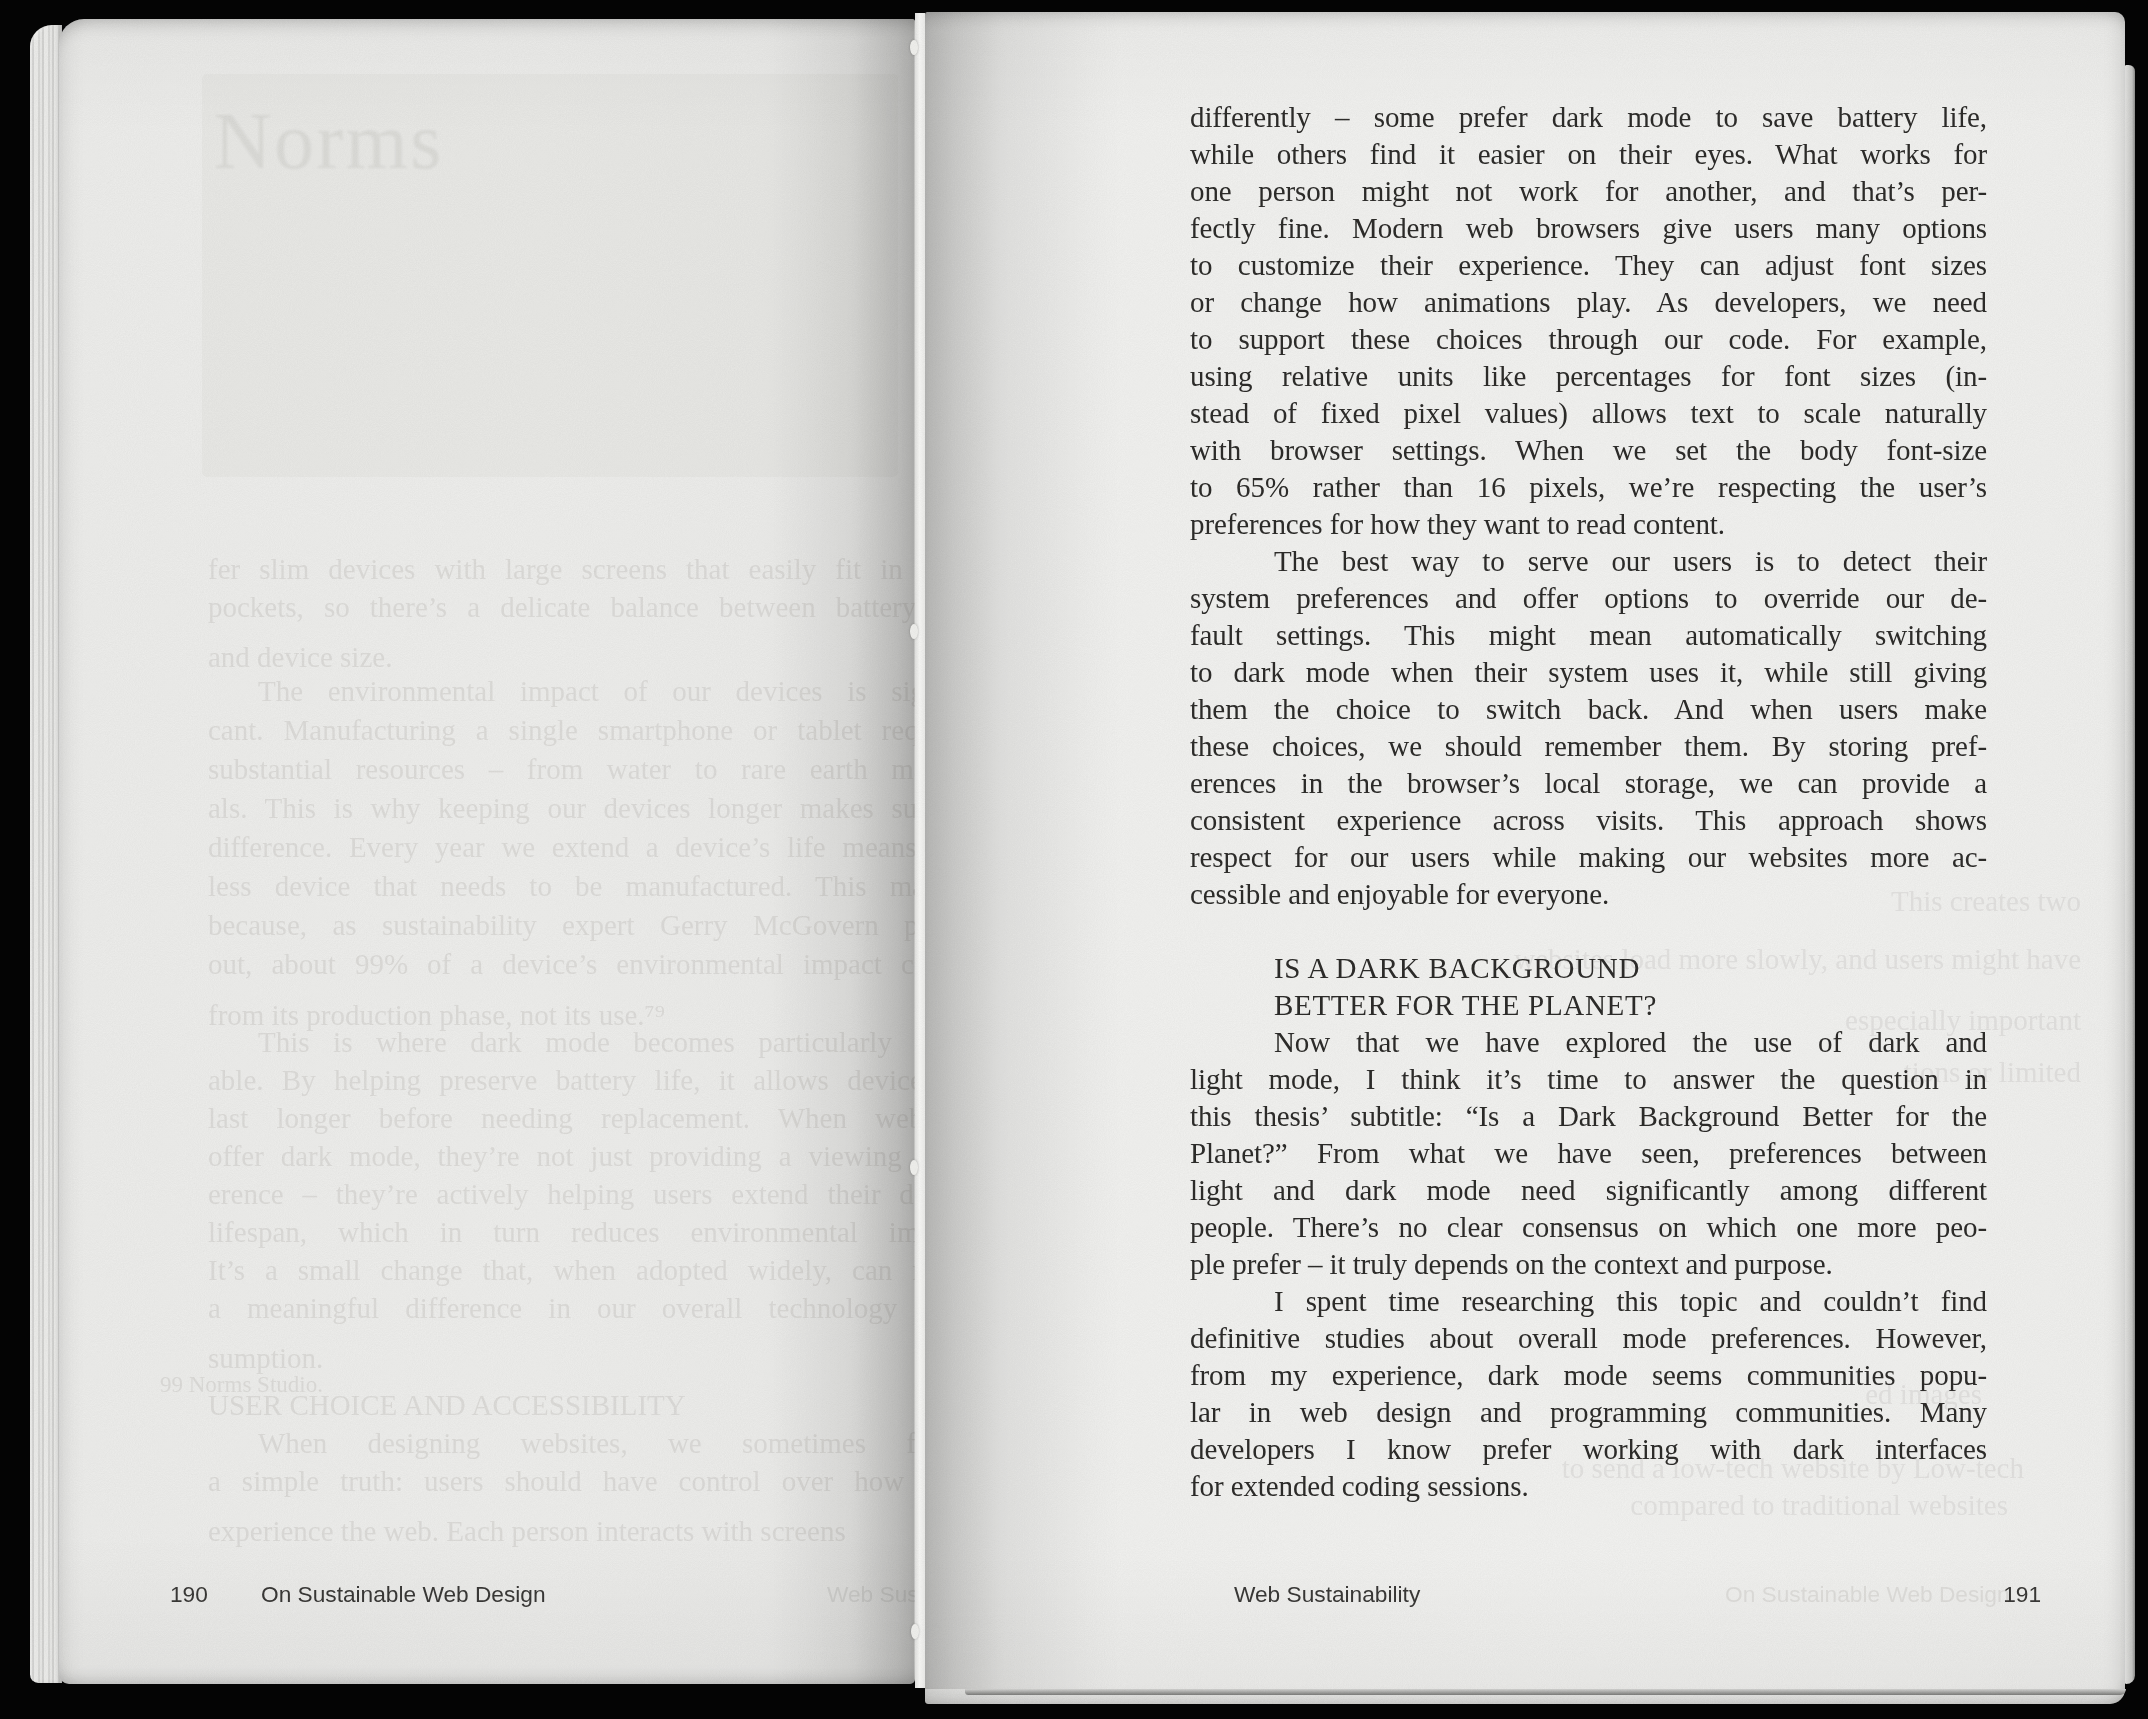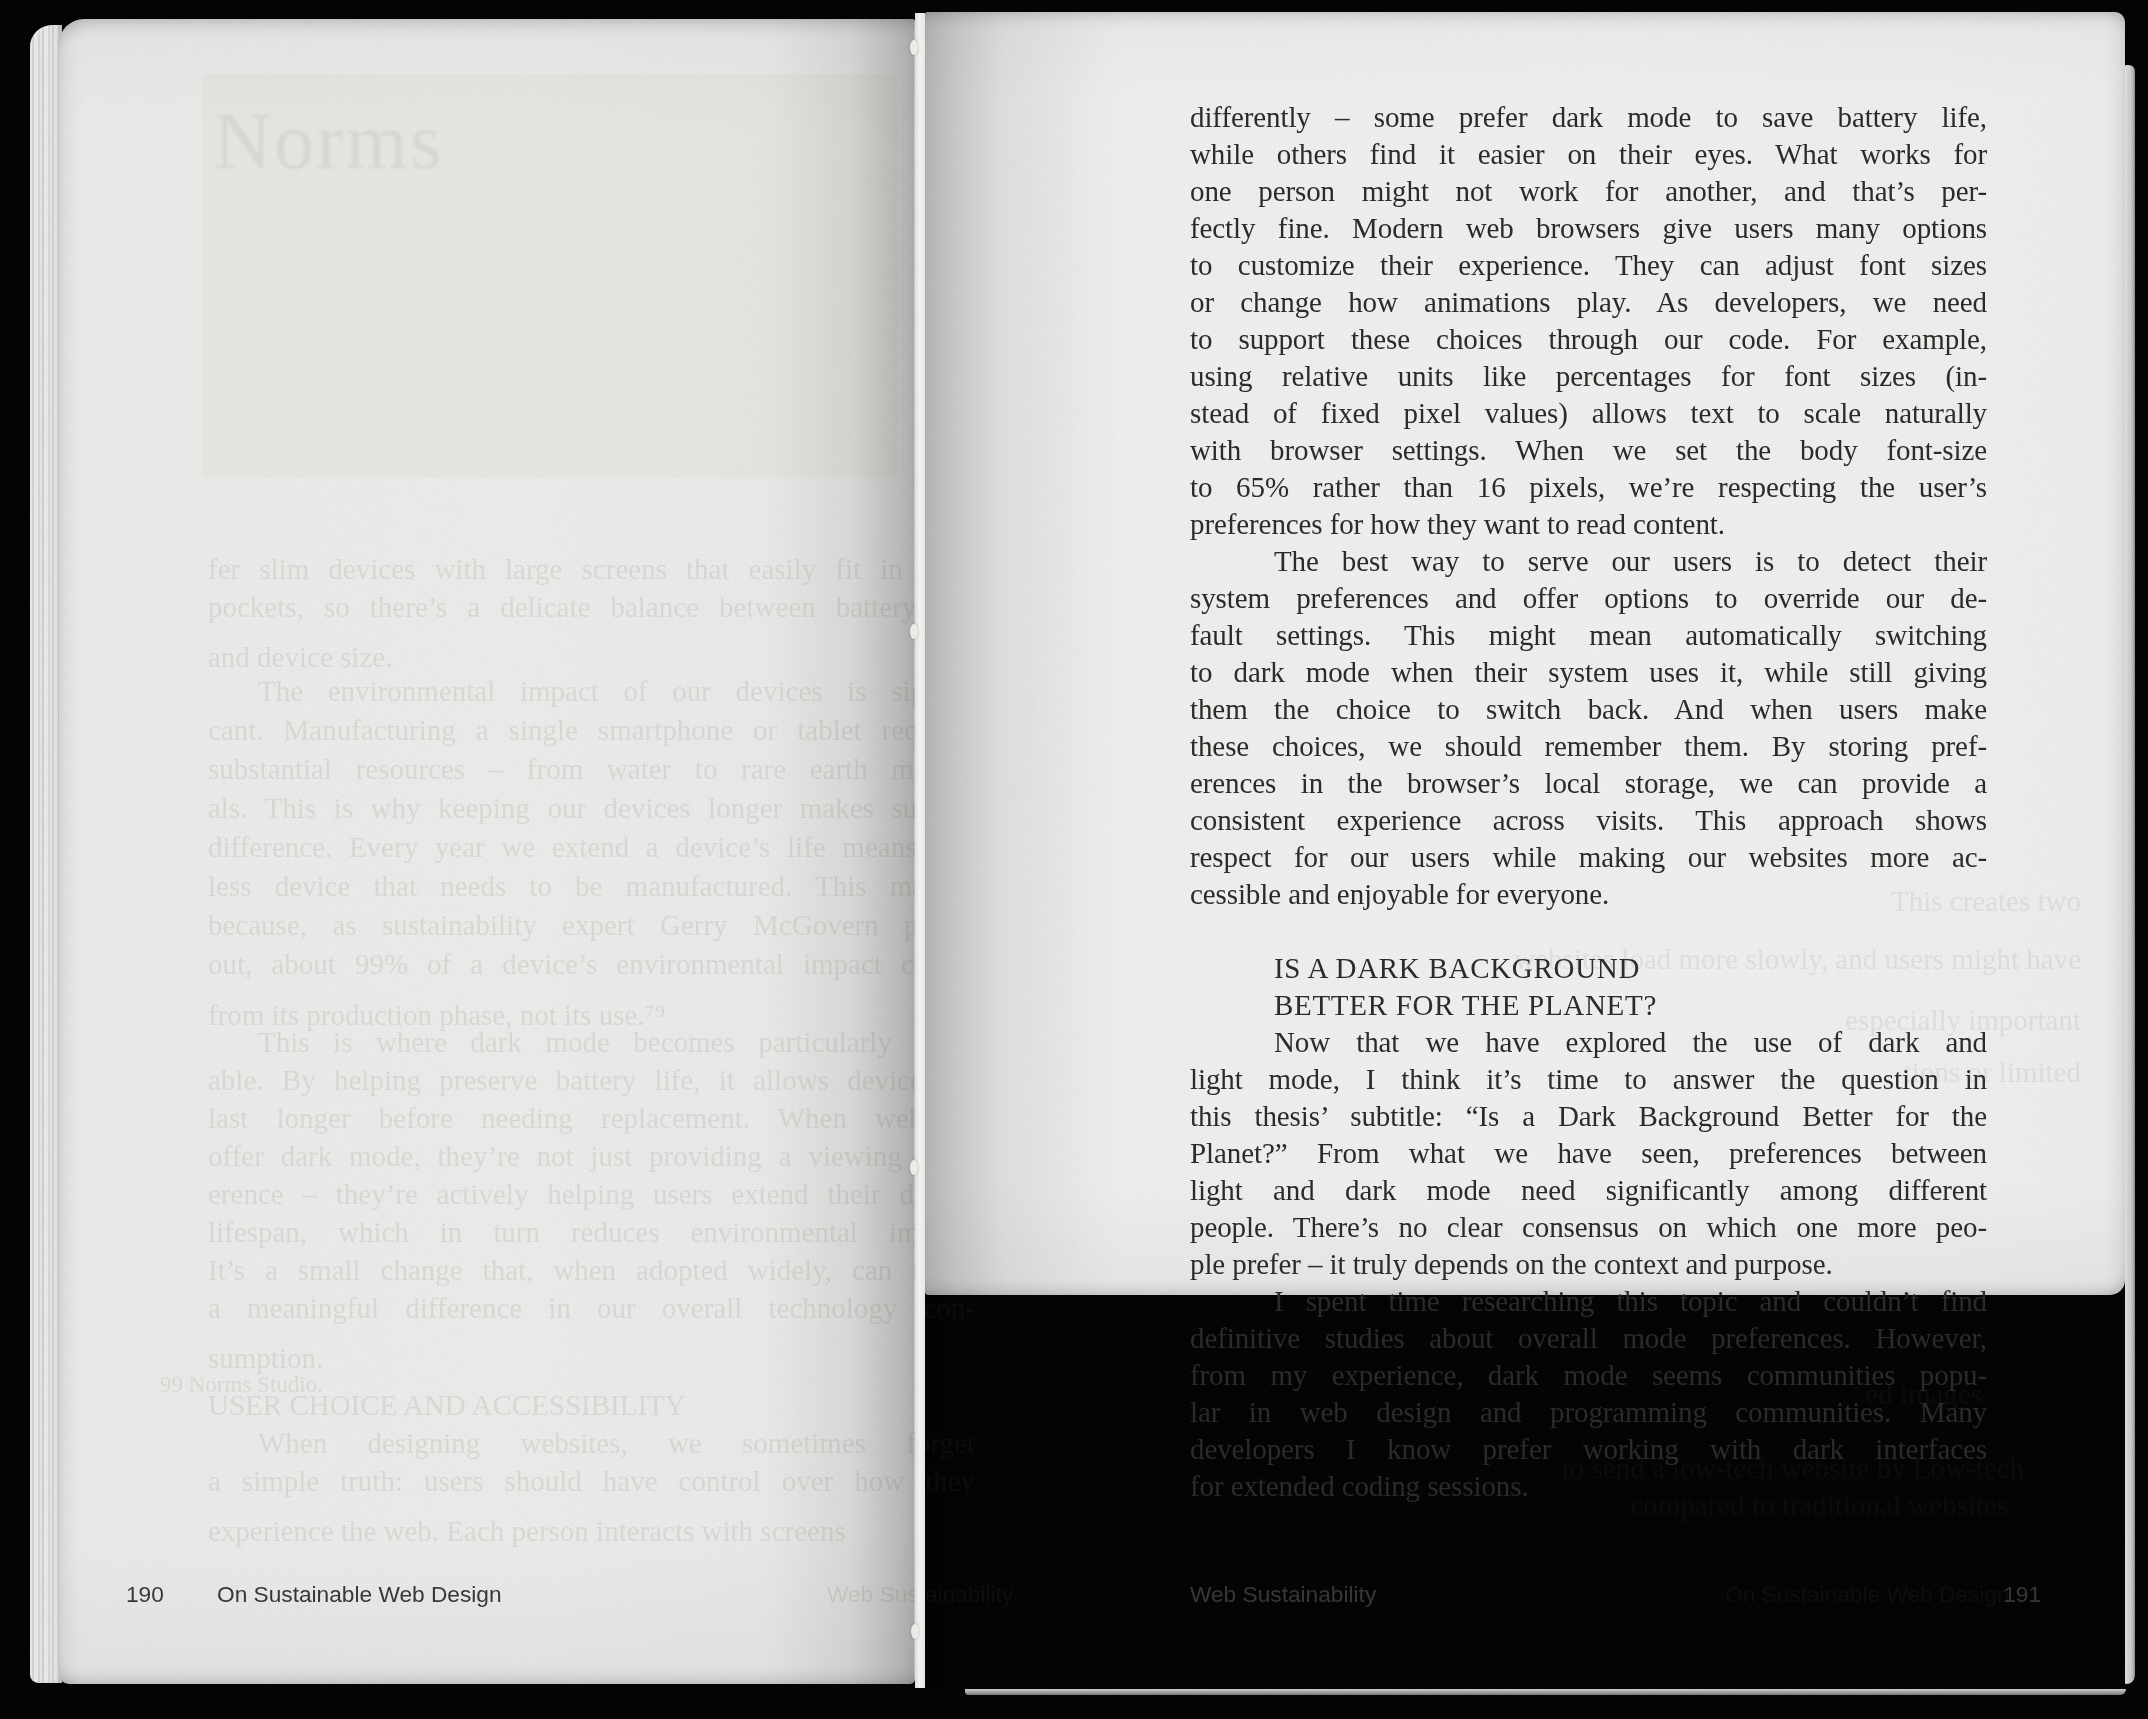--- a/index.html
+++ b/index.html
@@ -24,21 +24,21 @@
   }
   .page.left {
     left: 59px; top: 18.5px; width: 856px; height: 1665px;
     border-radius: 25px 2.5px 5px 10px;
     background: linear-gradient(90deg, #f1f1ef 0%, #f2f2f0 55%, #f0f0ee 82%, #e8e8e6 93%, #dbdbd9 98%, #cfcfcd 100%);
     box-shadow: inset 0 17px 20px -17px rgba(0,0,0,.28),
                 inset 0 -15px 18.5px -15px rgba(0,0,0,.25),
                 inset 22px 0 25px -20px rgba(0,0,0,.12);
   }
   .page.right {
-    left: 925px; top: 11.7px; width: 1200px; height: 1283px;
+    left: 925px; top: 11.7px; width: 1200px; height: 1692px;
     border-radius: 2.5px 10px 15px 3.4px;
     background: linear-gradient(90deg, #dcdcda 0%, #e9e9e7 2.5%, #f1f1ef 7%, #f5f5f3 14%, #f6f6f4 55%, #f5f5f3 85%, #f3f3f1 100%);
     box-shadow: inset 0 15px 18.5px -15px rgba(0,0,0,.25),
                 inset 0 -13.4px 17px -13.4px rgba(0,0,0,.24),
                 inset -18.5px 0 22px -18.5px rgba(0,0,0,.16);
   }
   .page::before { 
     content: ""; position: absolute; inset: 0; pointer-events: none;
     background: linear-gradient(180deg, rgba(0,0,0,.025), rgba(0,0,0,0) 7%, rgba(0,0,0,0) 91%, rgba(0,0,0,.035));
     border-radius: inherit;
@@ -82,21 +82,21 @@
   .line { text-align: justify; text-align-last: justify; }
   .line.end { text-align-last: left; }
   .line.indent { text-indent: 84px; }
   .line.gap { margin-top: 37px; }
   .line.heading { letter-spacing: 0.7px; }
 
   
   .footer-text {
     position: absolute;
     font-family: "Liberation Sans", sans-serif;
-    font-size: 22.7px; color: #3b3a38; white-space: nowrap;
+    font-size: 22.7px; color: #3b3a38; white-space: nowrap; margin-left: 44px;
   }
   .lp-folio { left: 67px; top: 1562px; }
   .lp-running { left: 158px; top: 1562px; }
   .rp-running { left: 265px; top: 1569px; }
   .rp-folio { right: 84px; top: 1569px; }
 
   
   .ghost { color: rgba(96,93,84,.12); filter: blur(0.6px); }
   .ghost-rect {
     position: absolute; left: 143px; top: 55px; width: 696px; height: 403px;

